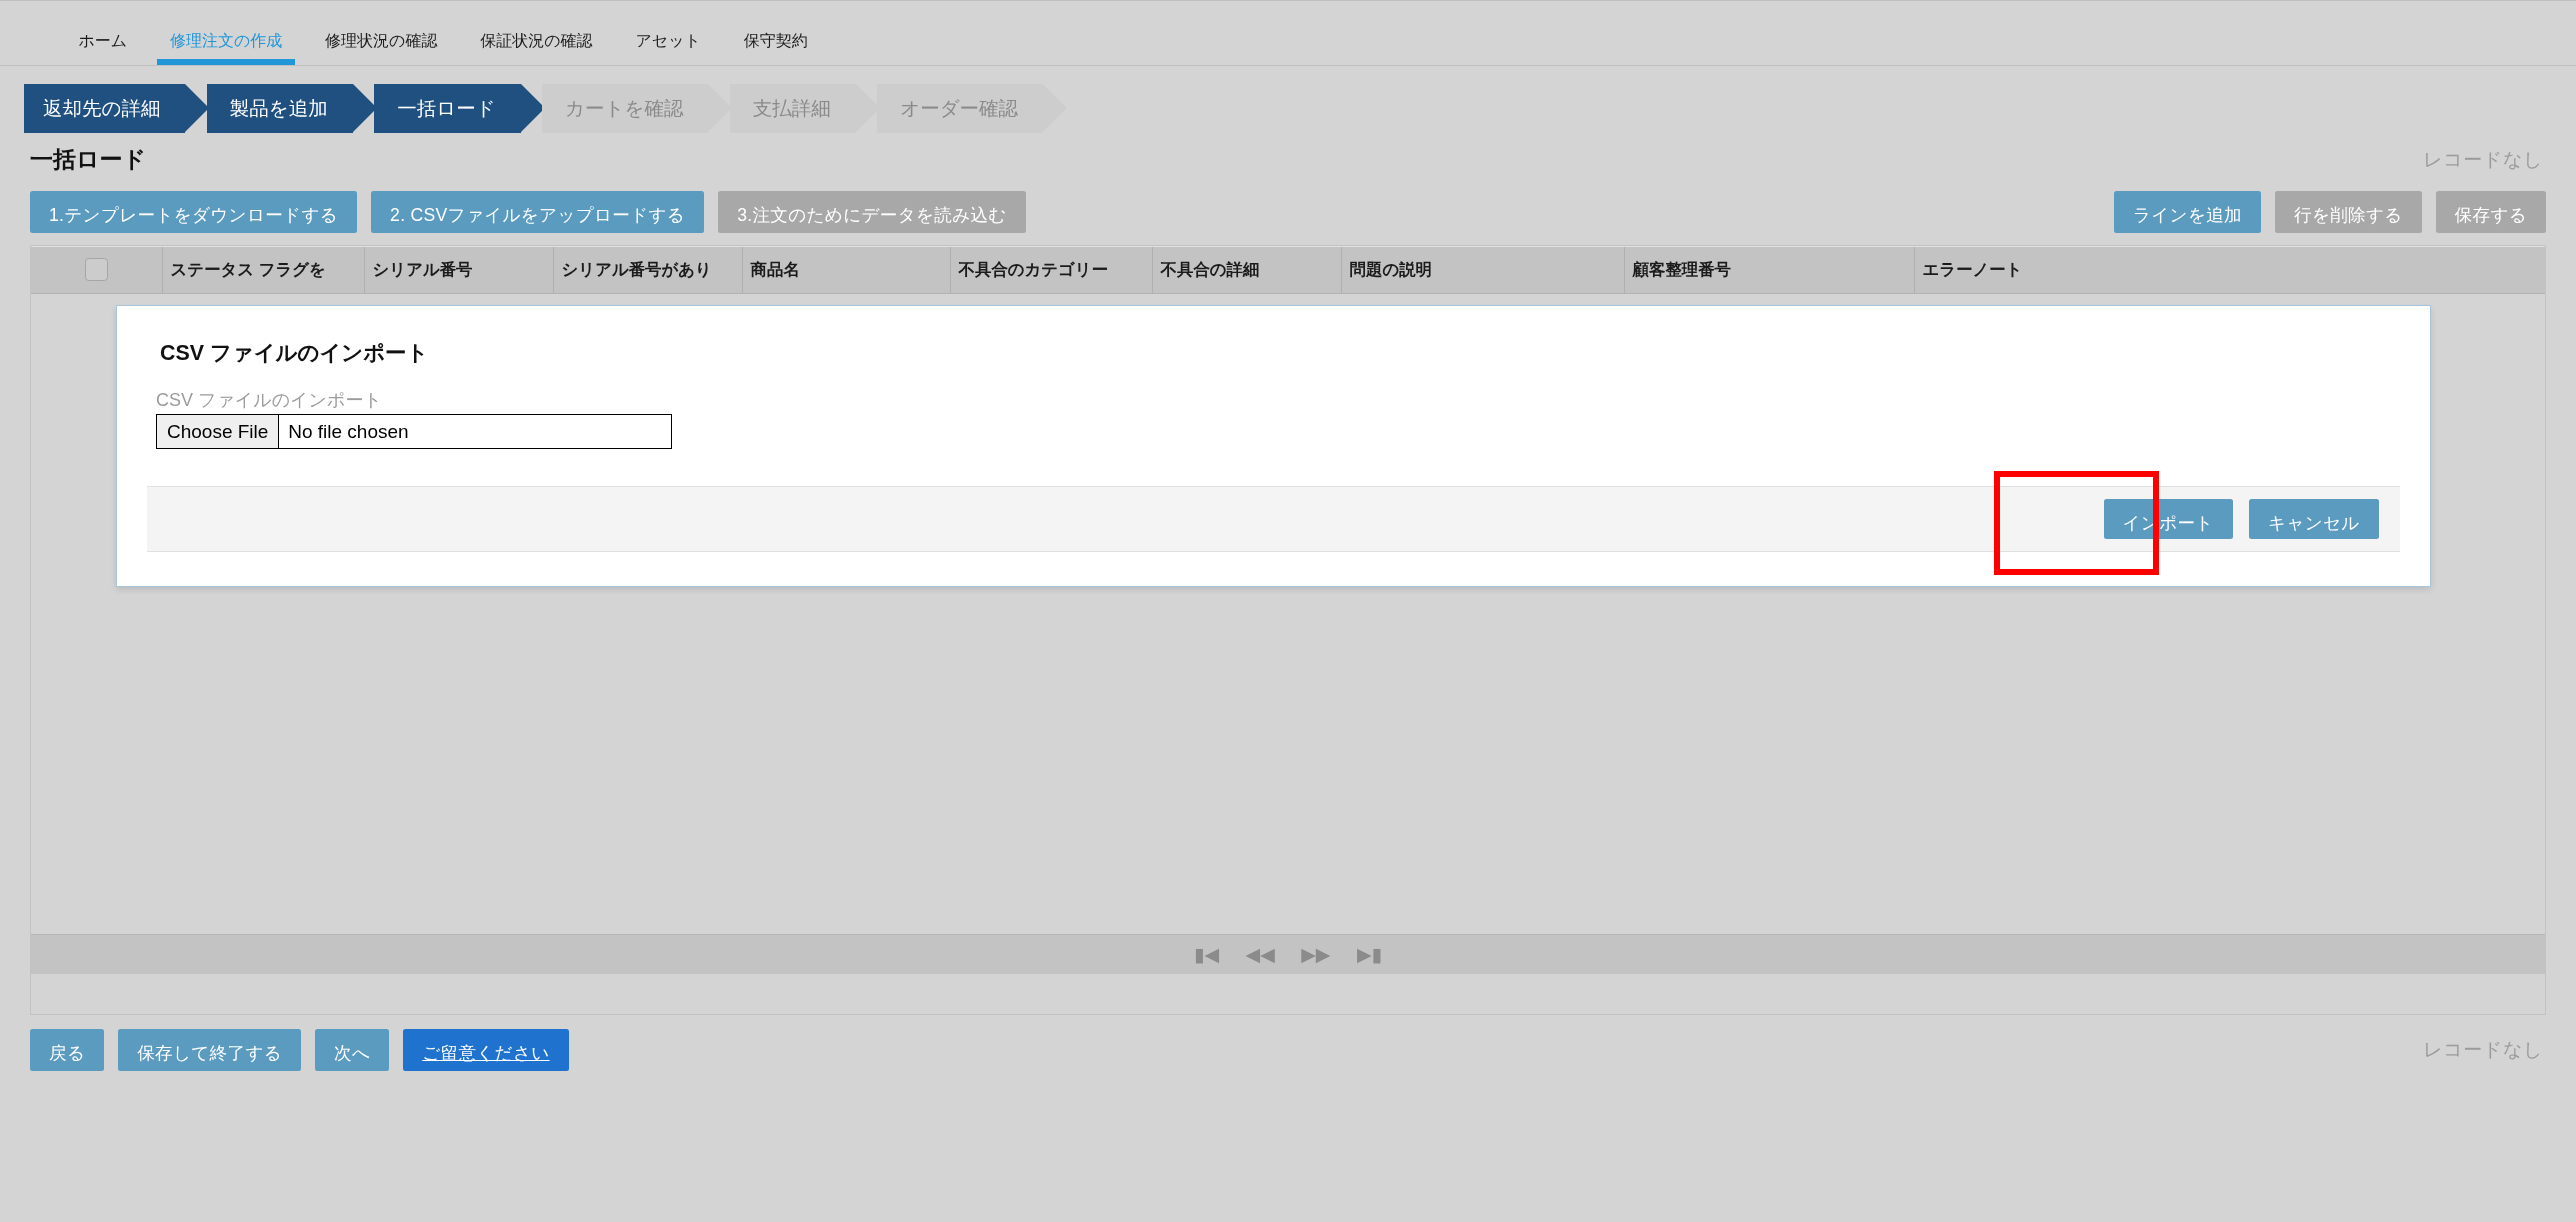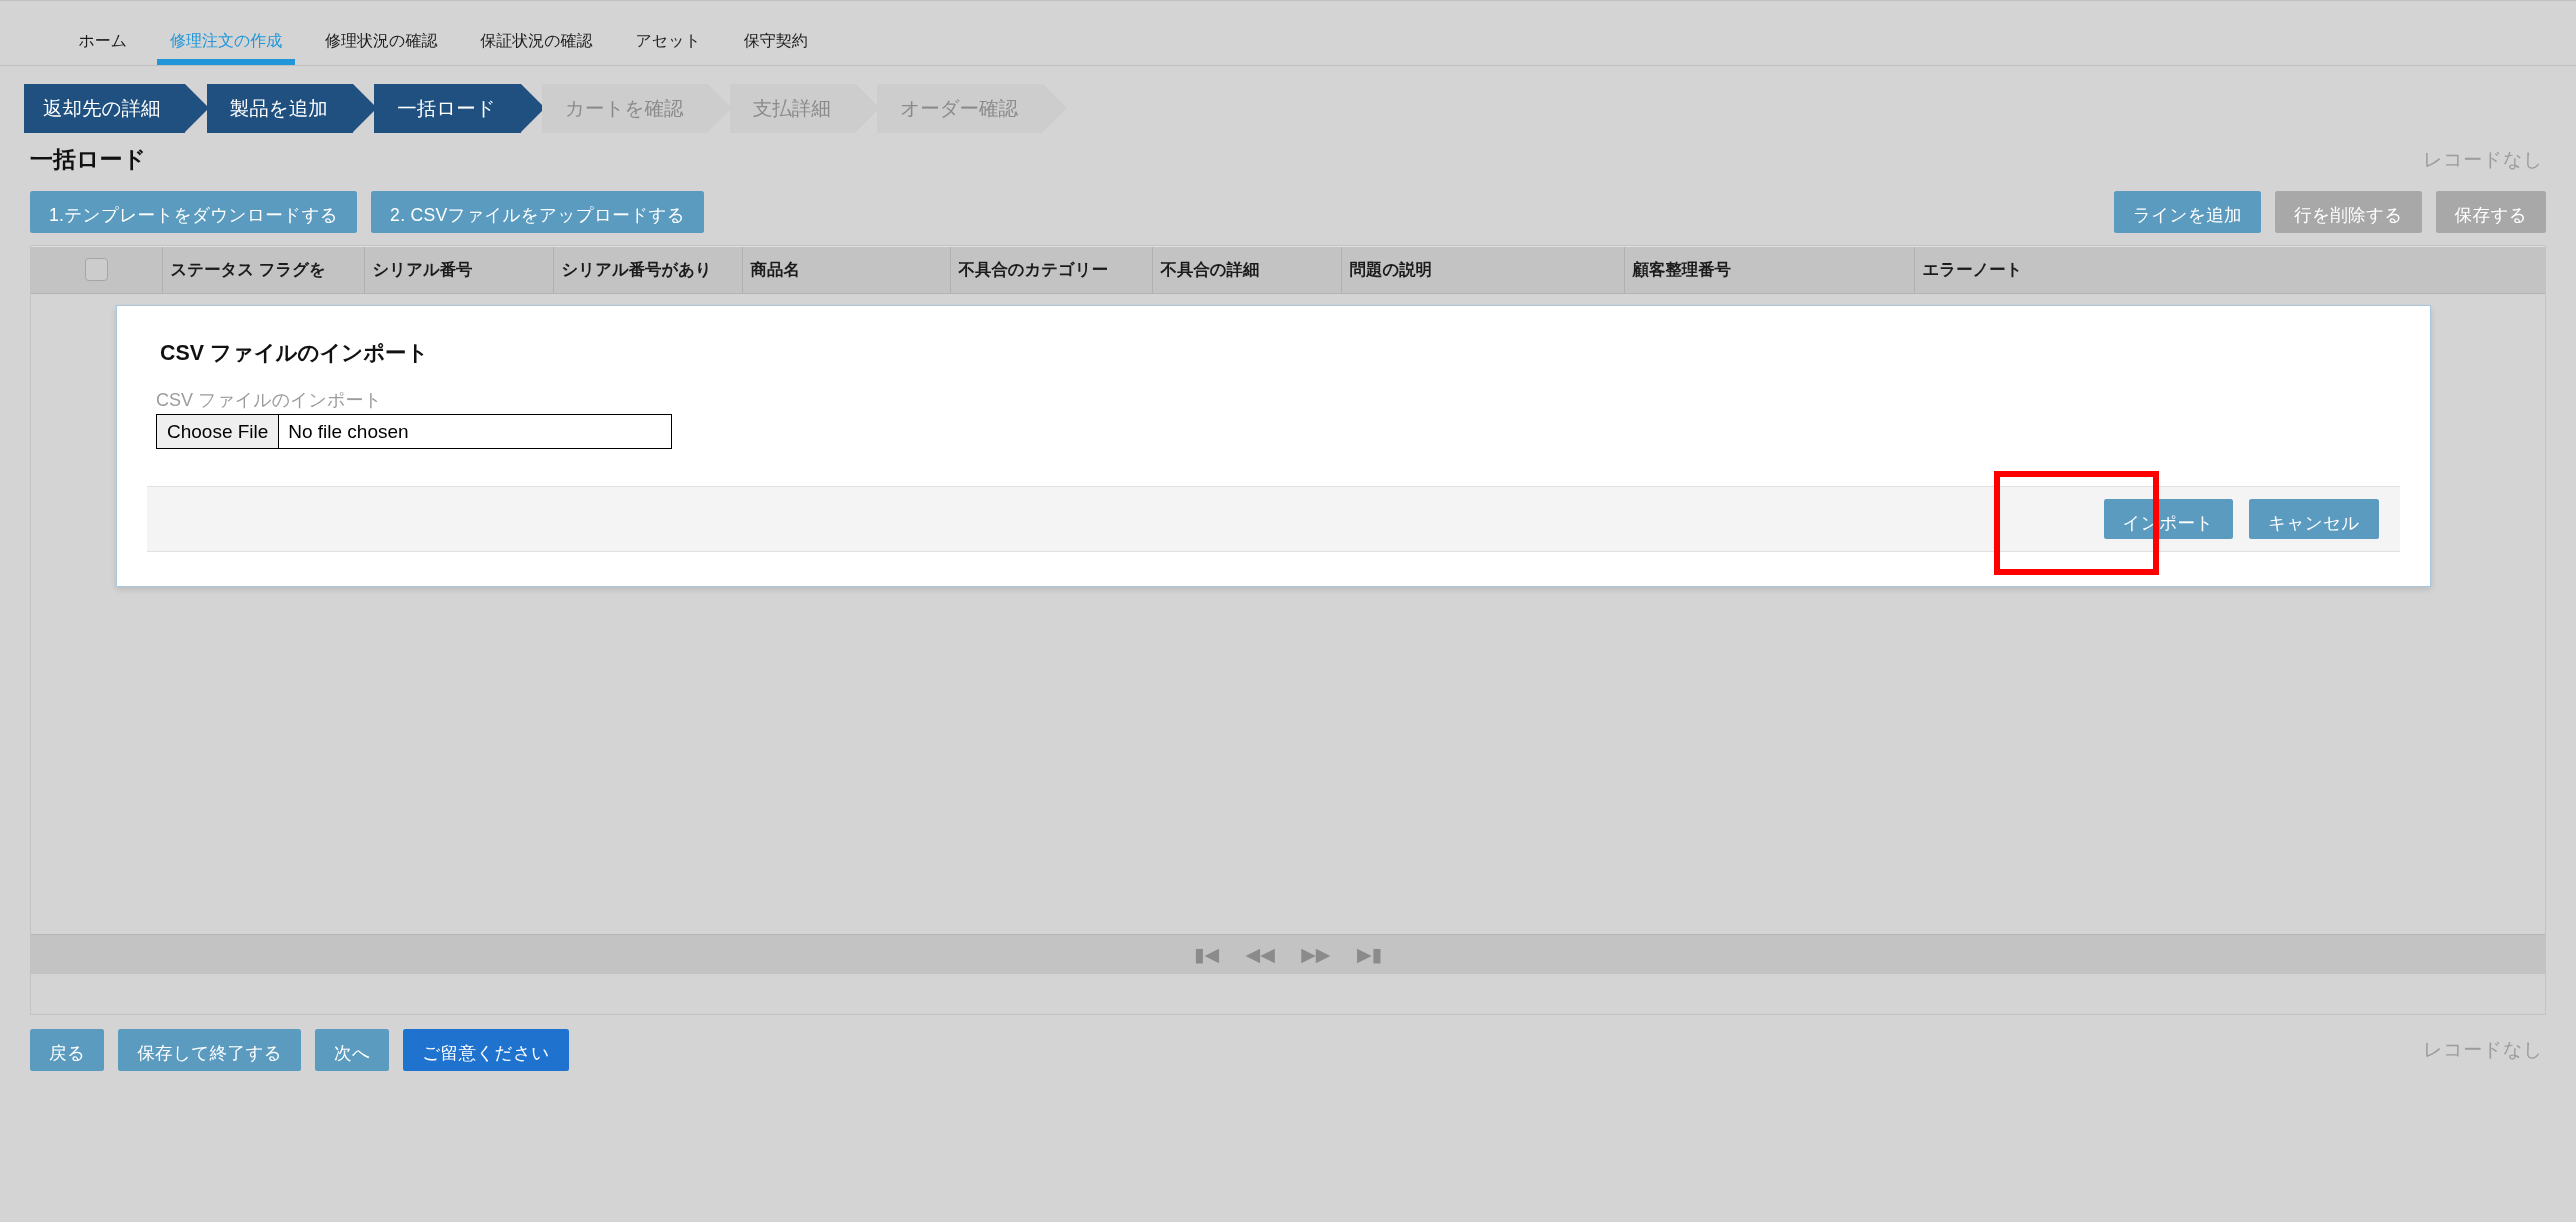--- a/index.html
+++ b/index.html
@@ -112,21 +112,21 @@
     font-family: inherit;
     height: 42px;
     padding: 12px 19px;
     margin-right: 14px;
     cursor: pointer;
     white-space: nowrap;
     letter-spacing: 0.3px;
   }
   .btn-blue { background: #5b9bc0; }
   .btn-gray { background: #a8a8a8; cursor: default; }
-  .btn-primary { background: #1f73cf; }
+  .btn-primary { background: #1f73cf; text-decoration: underline; }
   .toolbar .right .btn { margin-right: 0; margin-left: 14px; }
 
   
   .grid-wrap {
     margin: 8.8px 30px 0 30px;
     background: #d4d4d4;
     border: 0.6px solid #c2c2c2;
     height: 770px;
     position: relative;
   }
@@ -280,20 +280,21 @@
 </div>
 
 <div class="title-row">
   <div class="page-title">一括ロード</div>
   <div class="no-record">レコードなし</div>
 </div>
 
 <div class="toolbar">
   <button class="btn btn-blue">1.テンプレートをダウンロードする</button>
   <button class="btn btn-blue">2. CSVファイルをアップロードする</button>
+  <button class="btn btn-gray">3.注文のためにデータを読み込む</button>
   <div class="spacer"></div>
   <div class="right" style="display:flex;">
     <button class="btn btn-blue">ラインを追加</button>
     <button class="btn btn-gray">行を削除する</button>
     <button class="btn btn-gray">保存する</button>
   </div>
 </div>
 
 <div class="grid-wrap">
 

